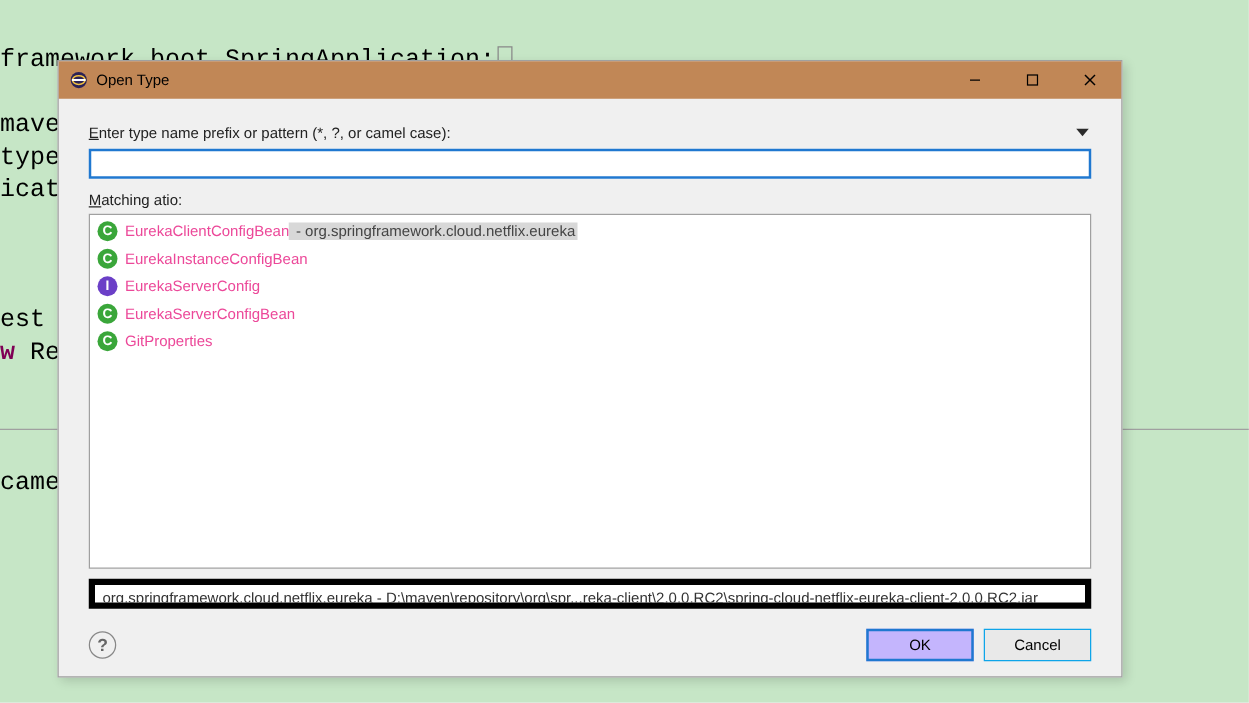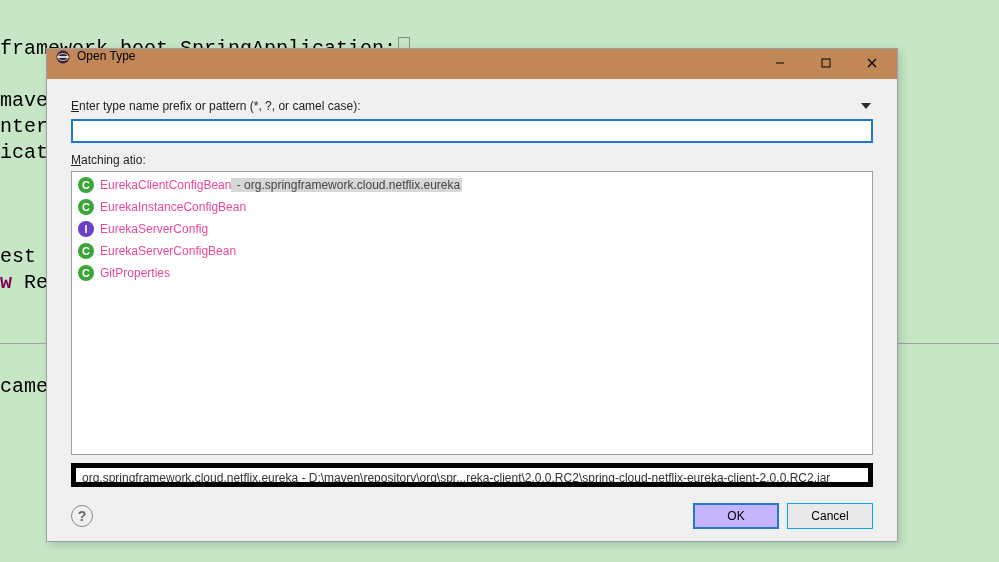--- a/index.html
+++ b/index.html
@@ -50,20 +50,21 @@
     background: #f0f0f0;
     border: 1px solid #a0a0a0;
     box-shadow: 3px 3px 8px rgba(0,0,0,0.15);
     display: flex;
     flex-direction: column;
   }
   .titlebar {
     height: 30px;
     background: #c18756;
     display: flex;
+    align-items: center;
     padding: 0 2px 0 8px;
     color: #000;
     font-size: 12px;
   }
   .titlebar-icon {
     width: 16px; height: 16px;
     margin-right: 6px;
     display: inline-flex;
     align-items: center;
     justify-content: center;
@@ -184,21 +185,21 @@
     background: #c4b5fd;
   }
 </style>
 </head>
 <body>
 
 <div class="code-bg">
 <span class="code-line">framework.boot.SpringApplication;</span><span class="eol-box"></span>
 <span class="code-line"></span>
 <span class="code-line">maven</span>
-<span class="code-line">nter</span>
+<span class="code-line">type</span>
 <span class="code-line">icat</span>
 <span class="code-line"></span>
 <span class="code-line"></span>
 <span class="code-line"></span>
 <span class="code-line">est</span>
 <span class="code-line"><span class="kw-new">w</span><span> Re</span></span>
 <span class="code-line"></span>
 <span class="code-line"></span>
 <span class="code-line kw-void"> voi</span>
 <span class="code-line">camel</span>

